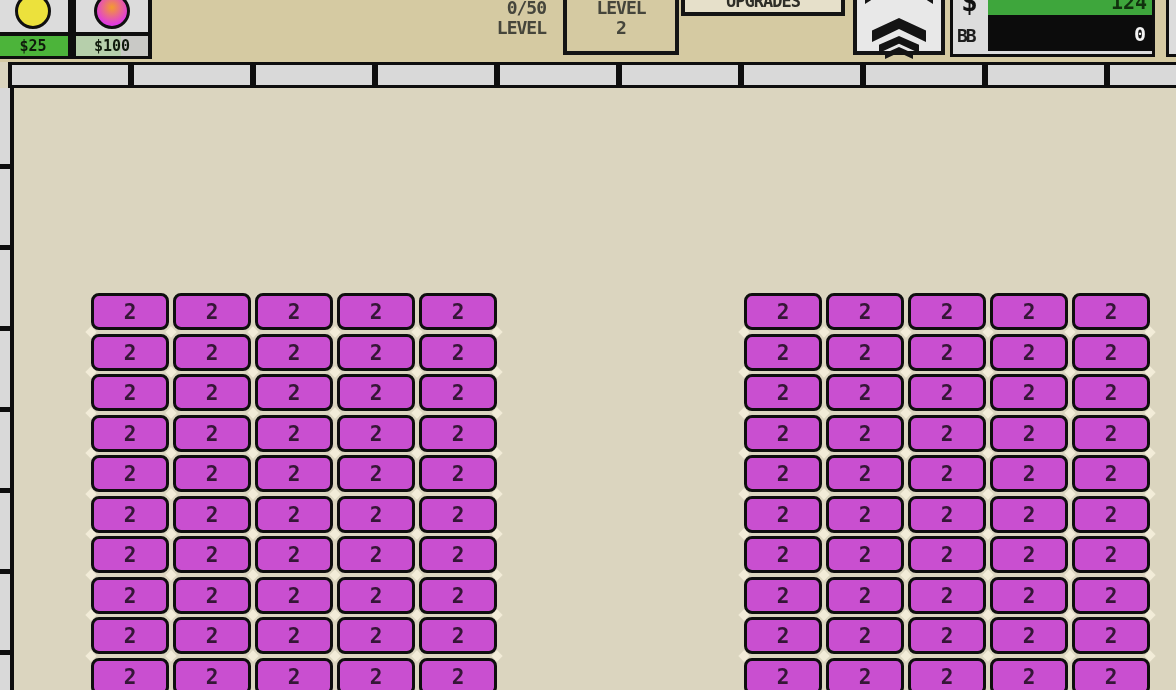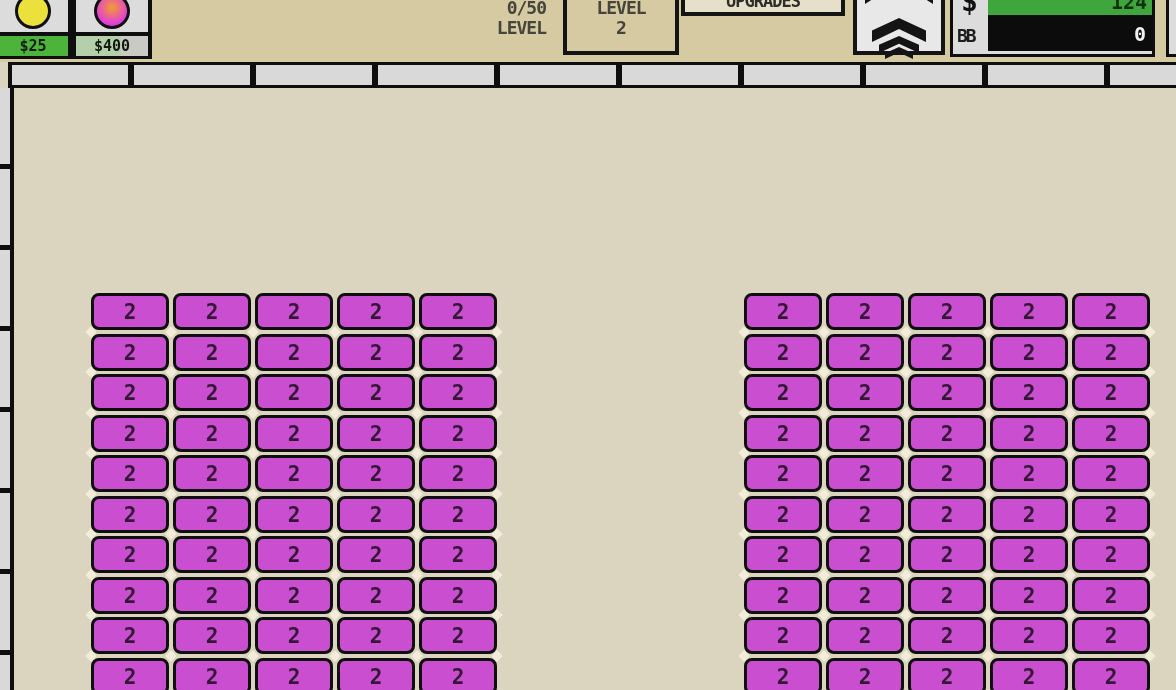--- a/index.html
+++ b/index.html
@@ -70,21 +70,21 @@
     <div class="shop-btn" style="left:-6px;top:-20px;width:78px;height:79px;">
       <div class="ball-wrap">
         <div class="ball" id="ball0" style="background: rgb(236, 225, 60);"></div>
       </div>
       <div class="price" id="price0" style="background: rgb(76, 180, 58);">$25</div>
     </div>
     <div class="shop-btn" style="left:72px;top:-20px;width:80px;height:79px;">
       <div class="ball-wrap">
         <div class="ball" id="ball1" style="background: radial-gradient(circle at 50% 38%, rgb(244, 155, 46) 0%, rgb(225, 58, 225) 72%);"></div>
       </div>
-      <div class="price" id="price1" style="background: linear-gradient(to right, rgb(182, 207, 171) 0px, rgb(182, 207, 171) 62%, rgb(201, 201, 198) 62%, rgb(201, 201, 198) 100%);">$400</div>
+      <div class="price" id="price1" style="background: linear-gradient(to right, rgb(182, 207, 171) 0px, rgb(182, 207, 171) 62%, rgb(201, 201, 198) 62%, rgb(201, 201, 198) 100%);">$100</div>
     </div>
 
     <div class="balls-counter">
       <div>0/50</div>
       <div>LEVEL</div>
     </div>
 
     <div class="level-box">
       <div>LEVEL</div>
       <div>2</div>

